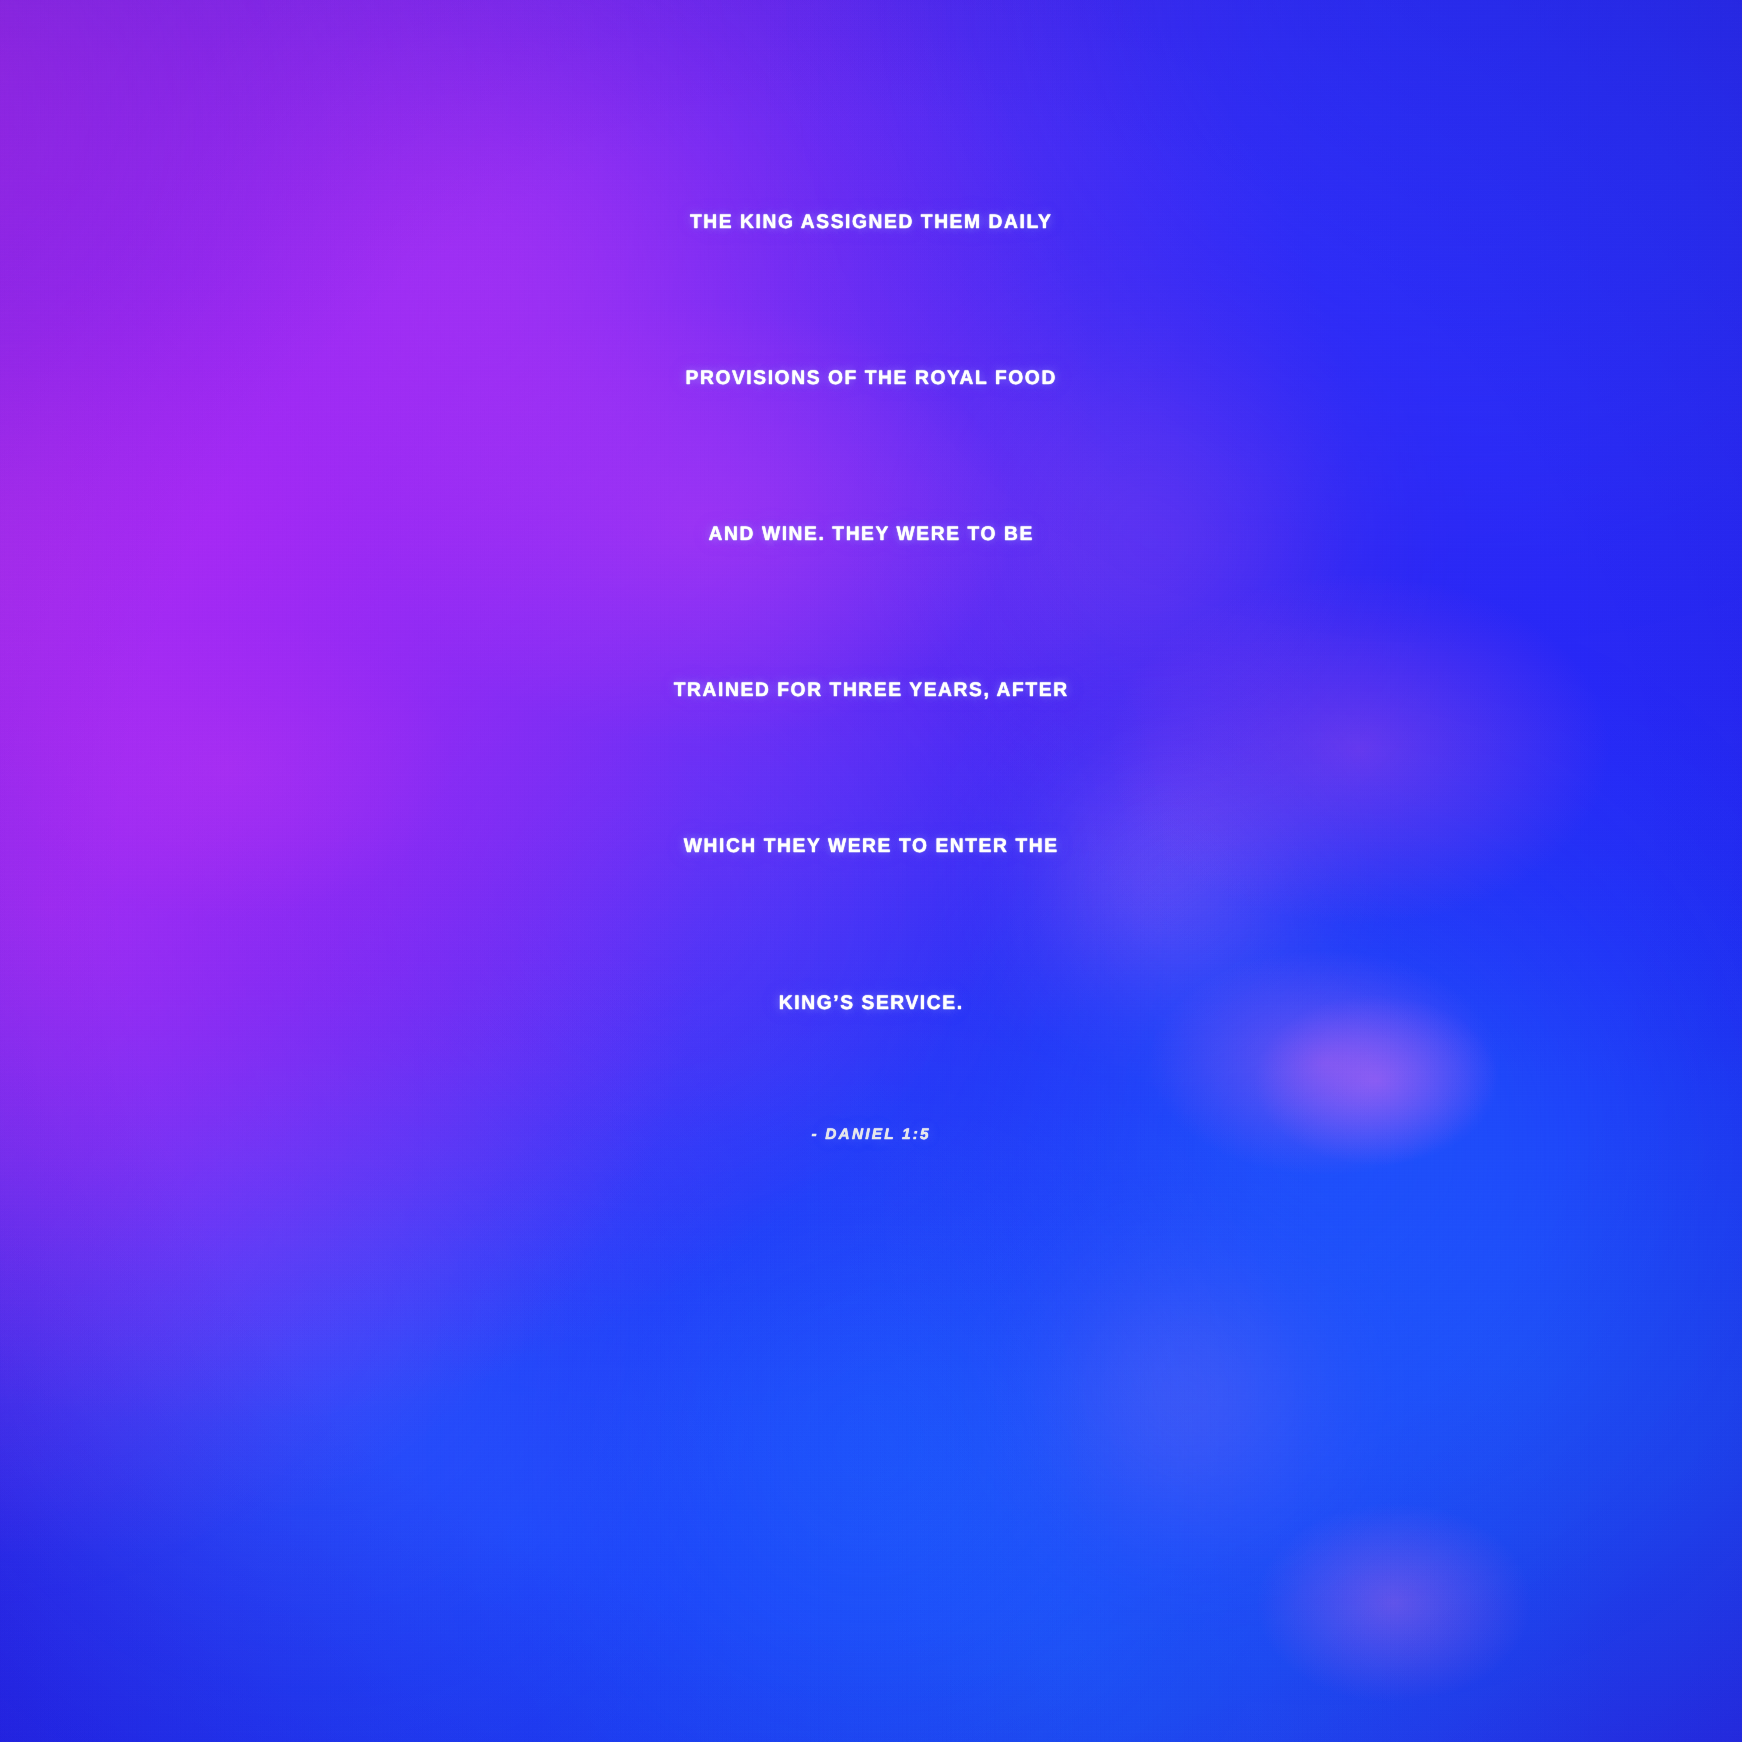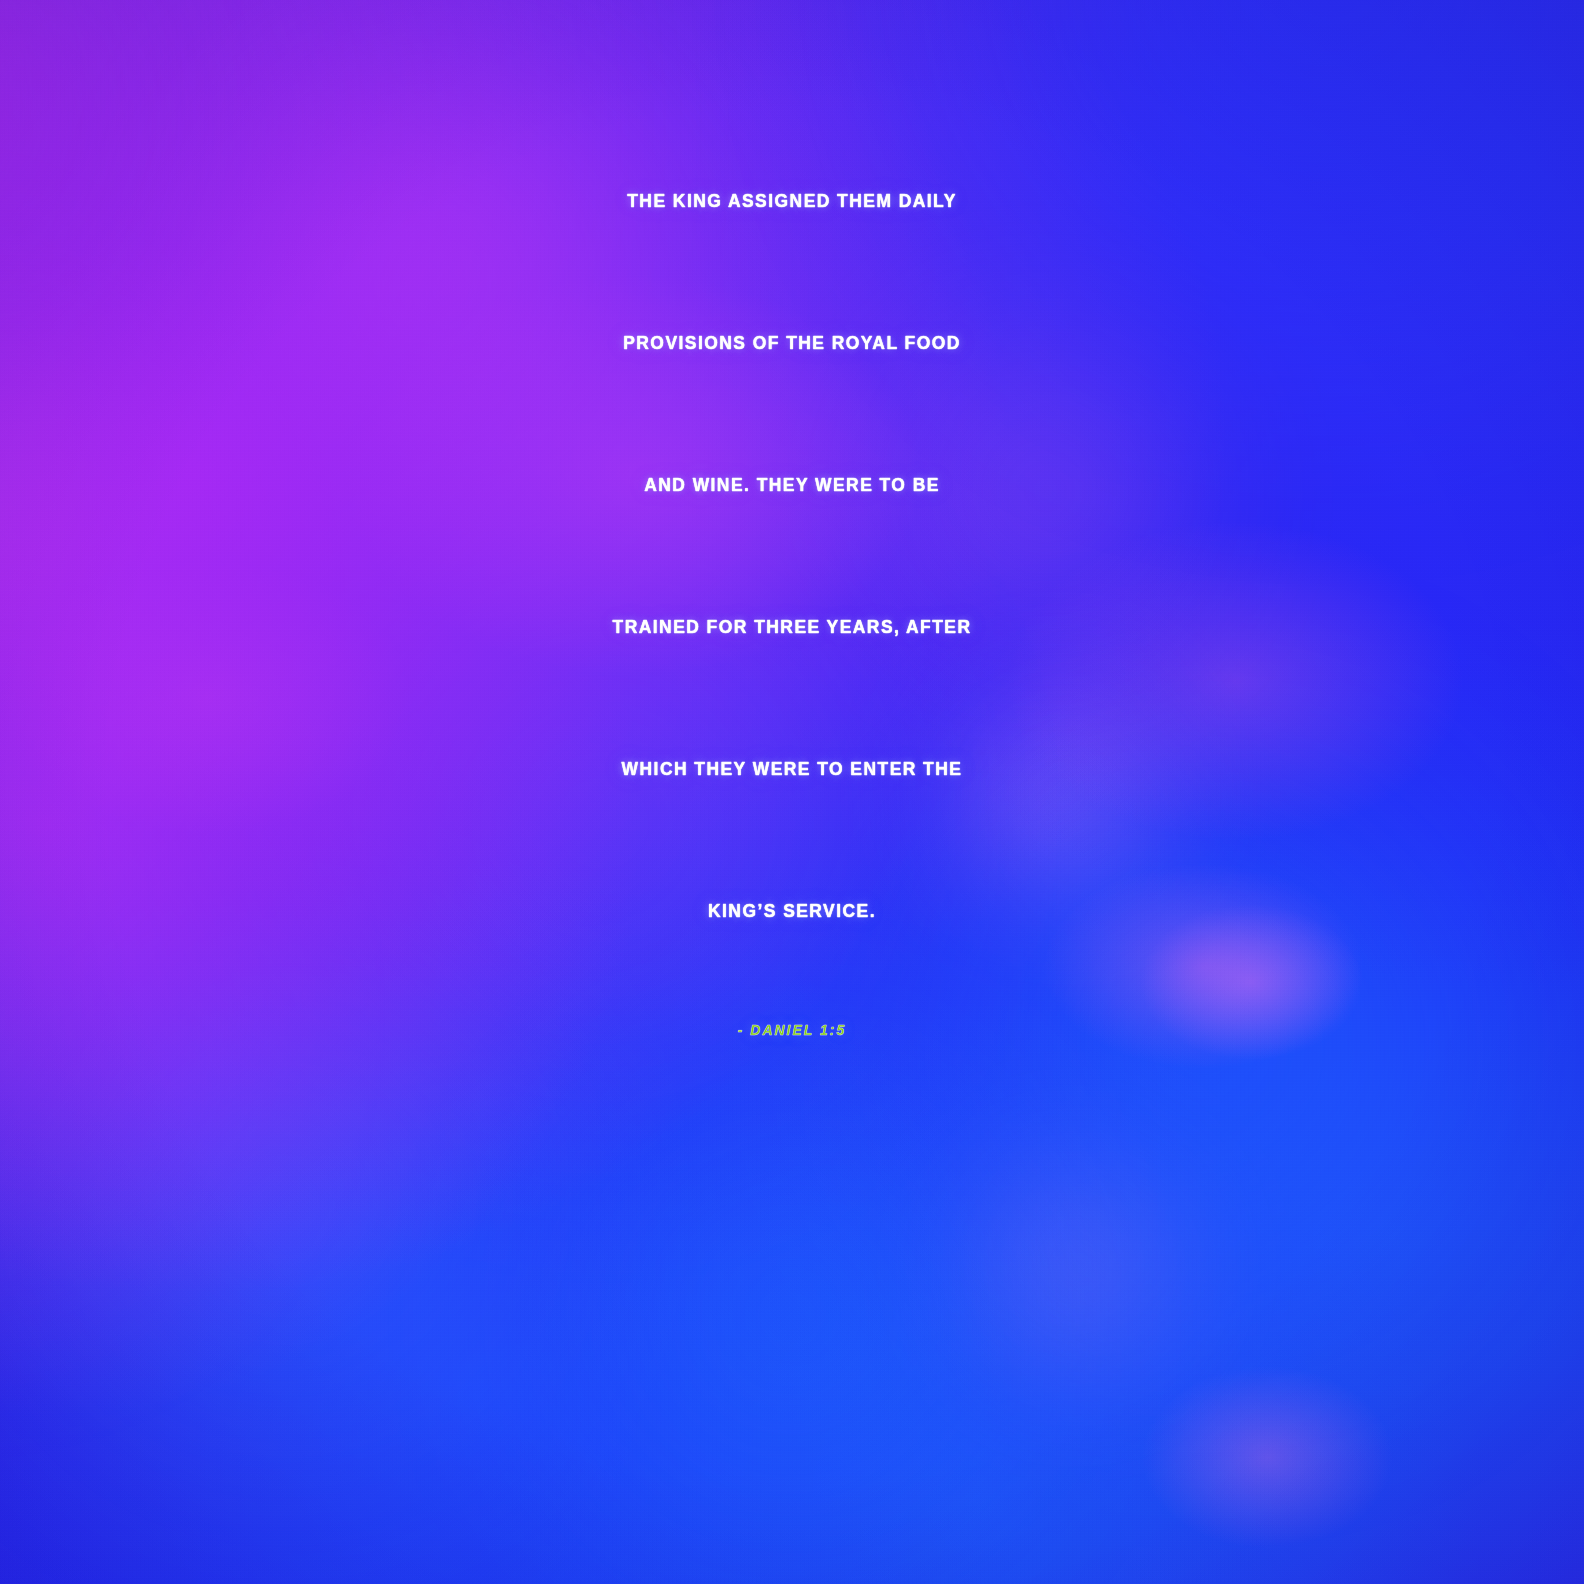--- a/index.html
+++ b/index.html
@@ -106,21 +106,21 @@
     z-index: -1;
     pointer-events: none;
   }
 
   .attribution {
     position: absolute;
     left: 0;
     right: 0;
     top: 1022px;
     text-align: center;
-    color: #84cc16;
+    color: #e5e5e5;
     font-family: "Liberation Sans", sans-serif;
     font-weight: 700;
     font-style: italic;
     font-size: 74px;
     letter-spacing: 2px;
     text-transform: uppercase;
     white-space: nowrap;
     text-shadow:
       0 0 1px rgba(255,255,255,0.9),
       0 0 12px rgba(190,200,255,0.32),

